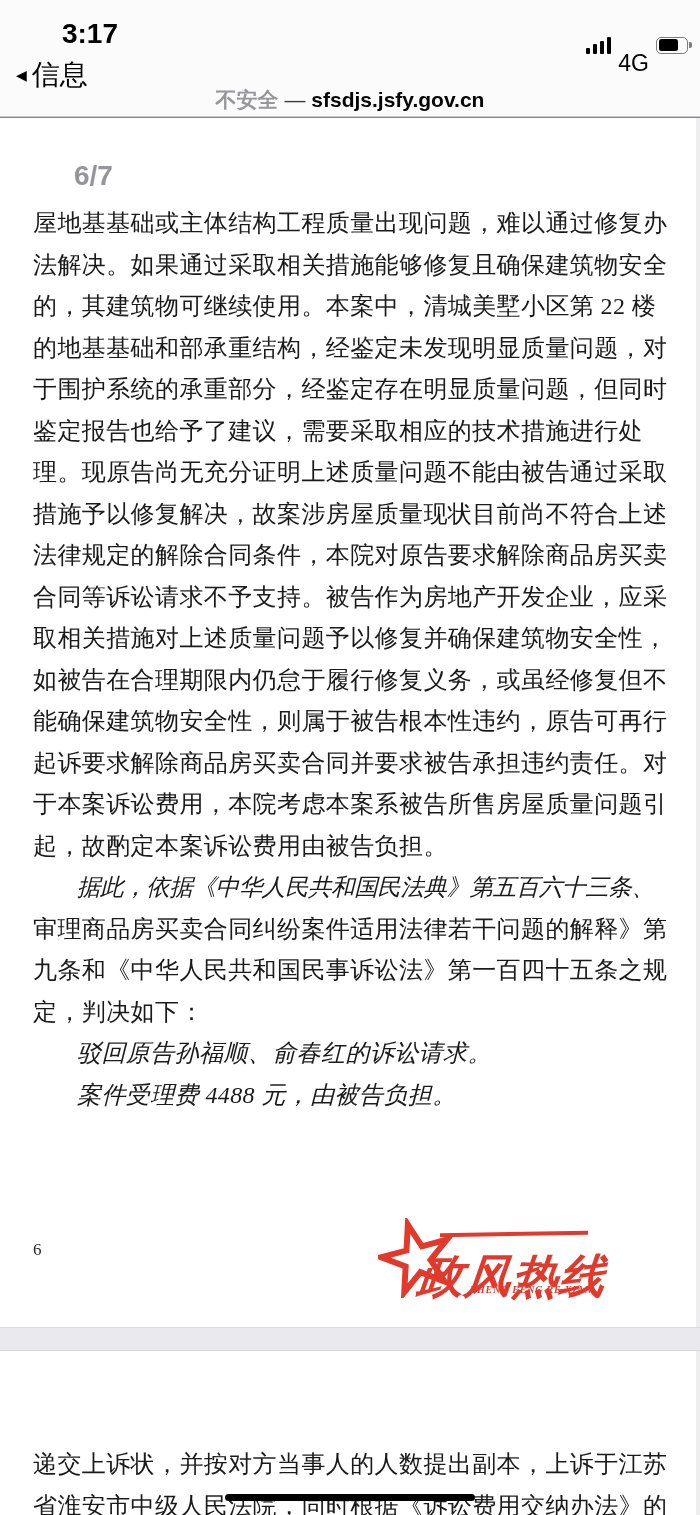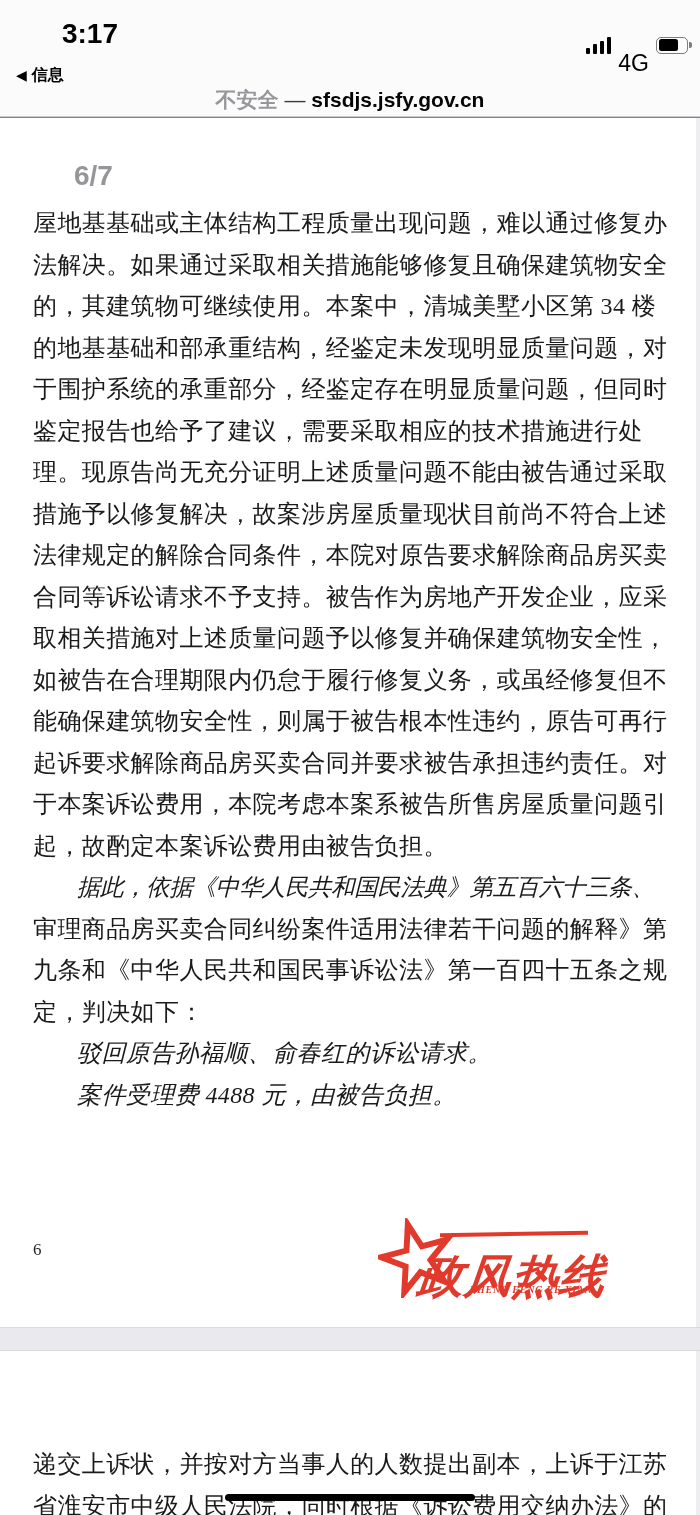--- a/index.html
+++ b/index.html
@@ -18,21 +18,21 @@
   }
   .time {
     position:absolute; left:52px; top:18px; width:76px;
     font-size:28px; font-weight:700; text-align:center; color:#000;
   }
   .back-link {
     position:absolute; left:16px; top:62px; height:26px;
     display:flex; align-items:center; gap:5px; color:#000;
   }
   .back-link .tri { font-size:14px; line-height:1; }
-  .back-link .app { font-size:16px; font-weight:700; }
+  .back-link .app { font-size:28px; font-weight:400; }
   .status-right {
     position:absolute; right:8px; top:30px; height:30px;
     display:flex; align-items:center; gap:7px;
   }
   .signal { display:flex; align-items:flex-end; gap:2.5px; height:17px; }
   .signal i { display:block; width:4.5px; background:#000; border-radius:1px; }
   .signal i:nth-child(1){height:6px;} .signal i:nth-child(2){height:9.5px;}
   .signal i:nth-child(3){height:13px;} .signal i:nth-child(4){height:17px;}
   .net { font-size:23px; font-weight:500; color:#000;margin-top:36px; }
   .battery { position:relative; width:36px; height:17px; }
@@ -153,21 +153,21 @@
     </div>
   </div>
 
   <div class="doc">
     <div class="edge-strip"></div>
     <div class="page-indicator">6/7</div>
 
     <div class="lines">
       <div class="line">屋地基基础或主体结构工程质量出现问题，难以通过修复办</div>
       <div class="line">法解决。如果通过采取相关措施能够修复且确保建筑物安全</div>
-      <div class="line">的，其建筑物可继续使用。本案中，清城美墅小区第 34 楼</div>
+      <div class="line">的，其建筑物可继续使用。本案中，清城美墅小区第 22 楼</div>
       <div class="line">的地基基础和部承重结构，经鉴定未发现明显质量问题，对</div>
       <div class="line">于围护系统的承重部分，经鉴定存在明显质量问题，但同时</div>
       <div class="line">鉴定报告也给予了建议，需要采取相应的技术措施进行处</div>
       <div class="line">理。现原告尚无充分证明上述质量问题不能由被告通过采取</div>
       <div class="line">措施予以修复解决，故案涉房屋质量现状目前尚不符合上述</div>
       <div class="line">法律规定的解除合同条件，本院对原告要求解除商品房买卖</div>
       <div class="line">合同等诉讼请求不予支持。被告作为房地产开发企业，应采</div>
       <div class="line">取相关措施对上述质量问题予以修复并确保建筑物安全性，</div>
       <div class="line">如被告在合理期限内仍怠于履行修复义务，或虽经修复但不</div>
       <div class="line">能确保建筑物安全性，则属于被告根本性违约，原告可再行</div>

